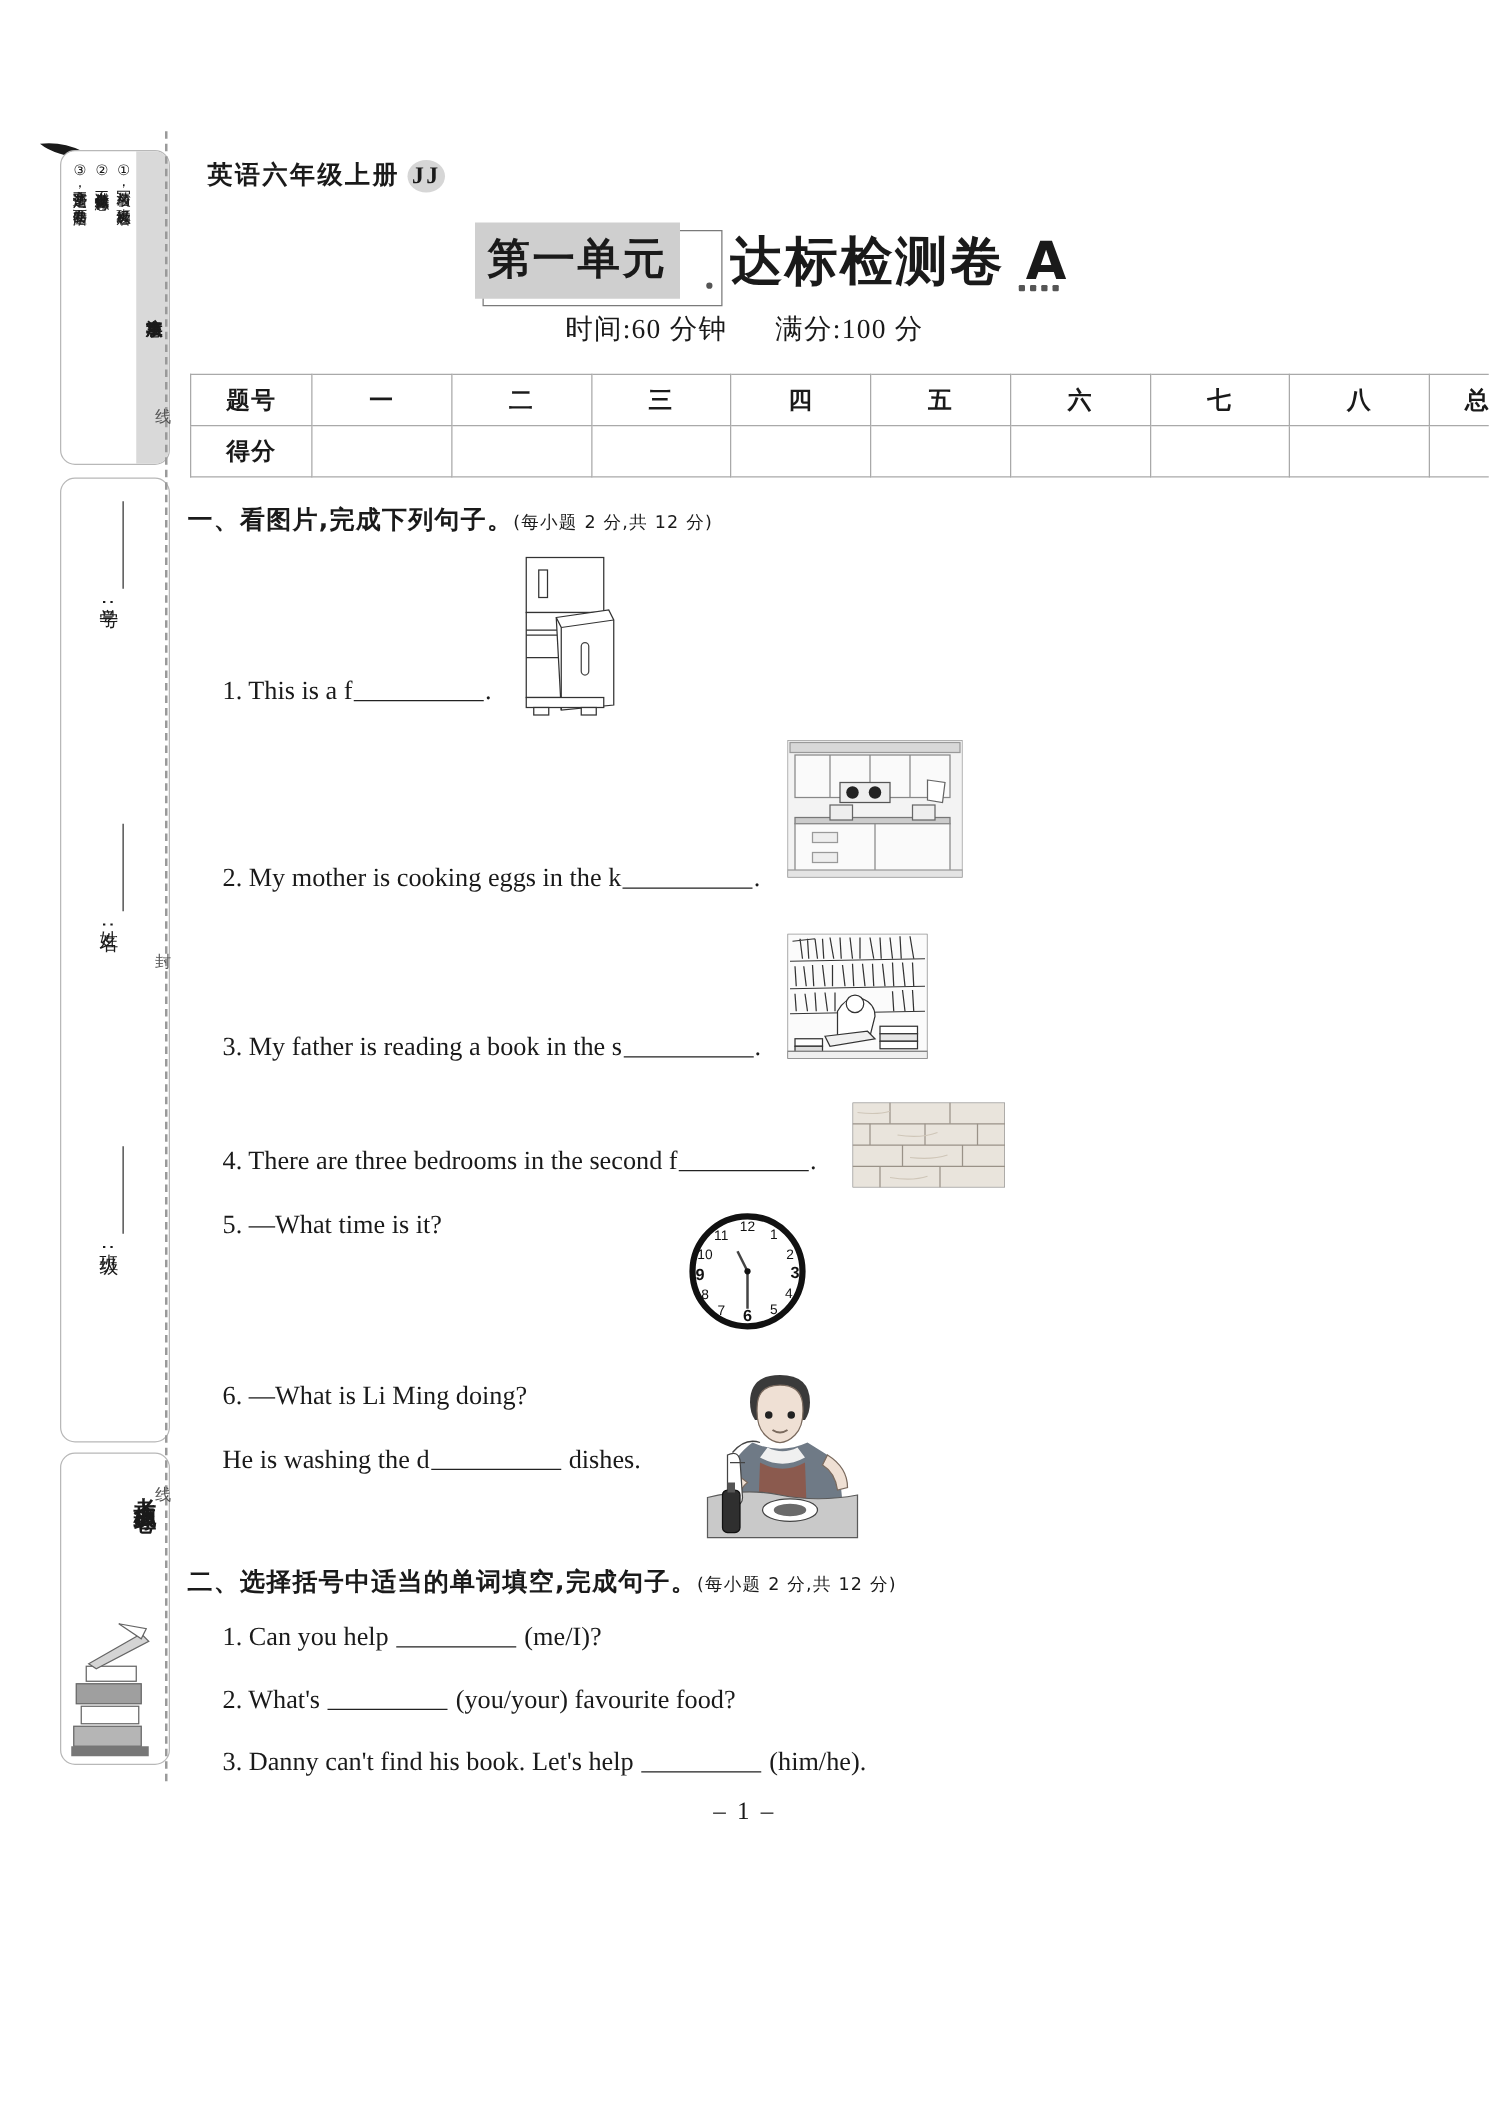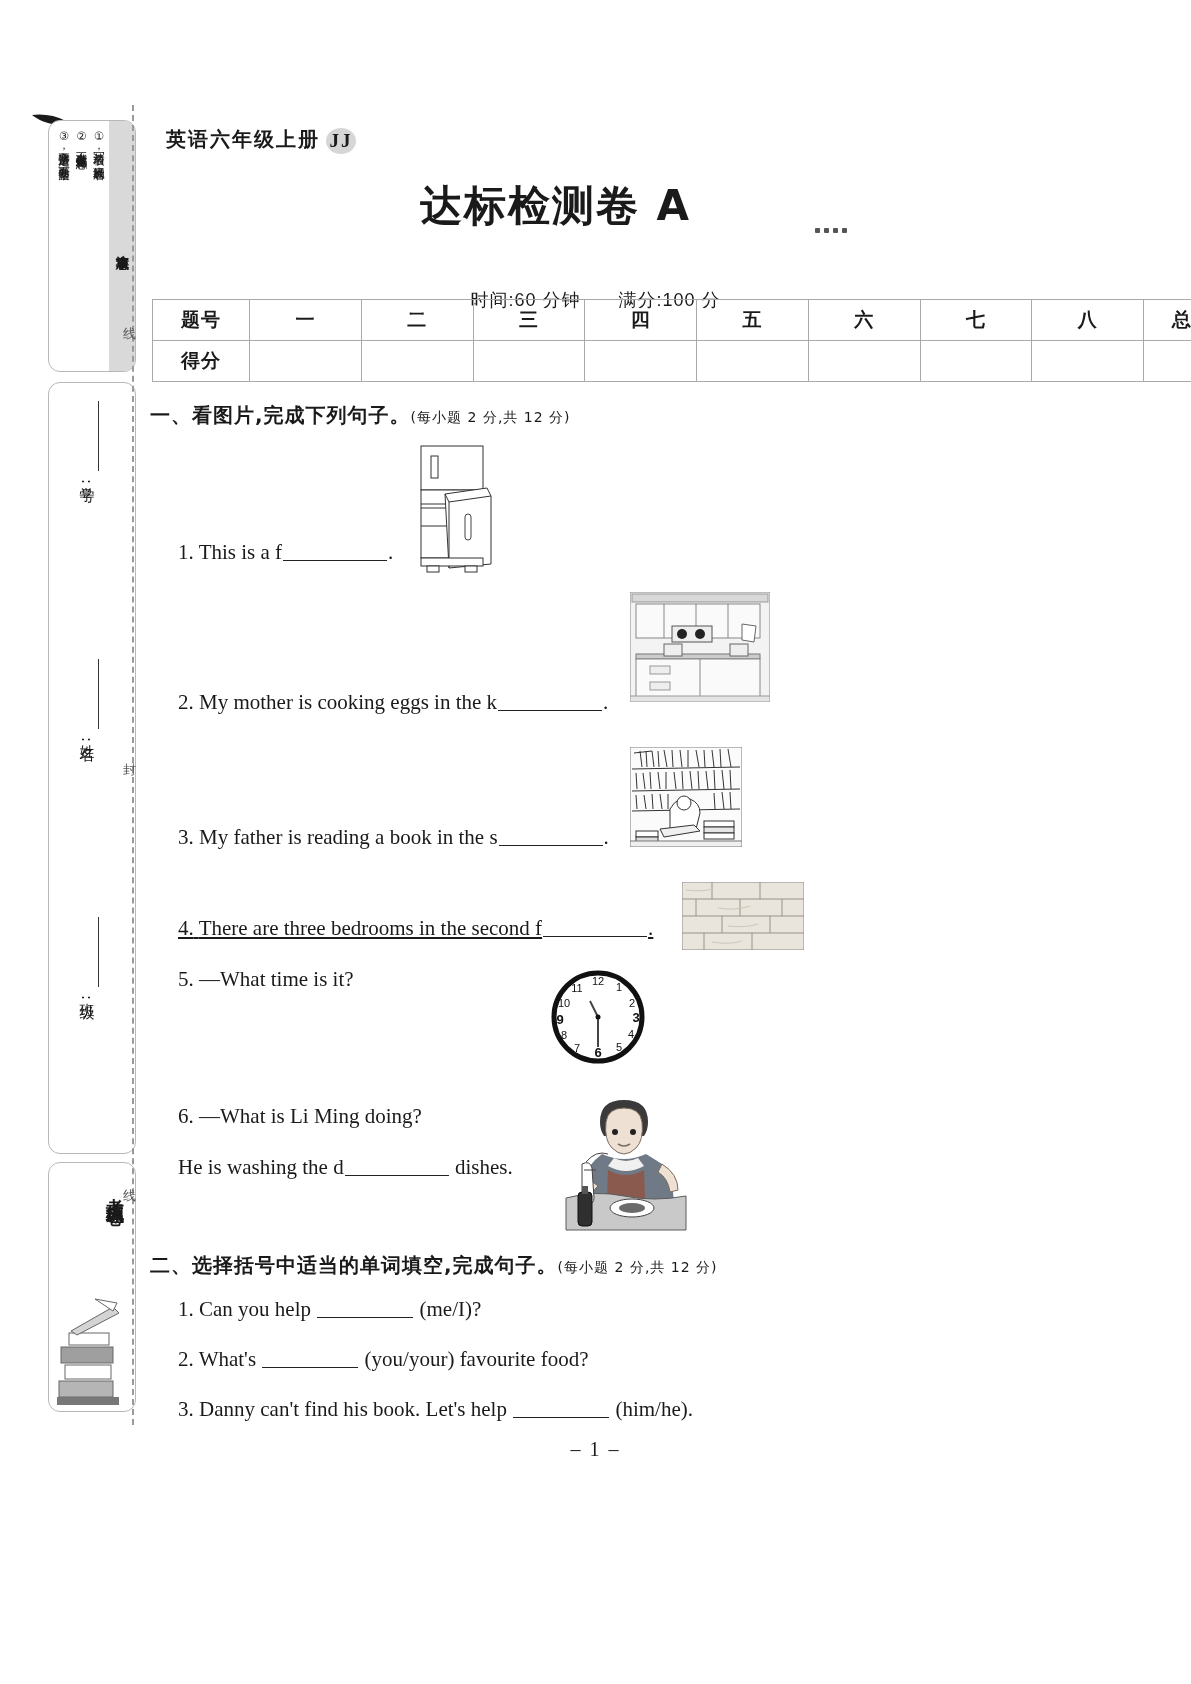--- a/index.html
+++ b/index.html
@@ -64,22 +64,22 @@
   .title-unit-frame{position:absolute;left:6px;top:6px;right:-34px;bottom:-6px;
     border:1px solid #7a7a7a;z-index:-1;}
   .title-dot{position:absolute;right:-26px;bottom:8px;width:5px;height:5px;
     border-radius:50%;background:#555;}
   .title-main{font-size:42px;font-weight:bold;letter-spacing:2px;
     margin-left:40px;font-family:"DejaVu Sans","Liberation Sans",sans-serif;}
   .title-dots{position:absolute;left:815px;top:228px;display:flex;gap:4px;}
   .title-dots i{width:5px;height:5px;background:#555;border-radius:1px;display:block;}
 
   .meta{position:absolute;left:0;right:0;top:248px;text-align:center;
-    font-size:18px;letter-spacing:1px;
-    font-family:Liberation Sans, sans-serif;margin-top:40px;}
+    font-size:22px;letter-spacing:1px;
+    font-family:Liberation Serif, serif;}
   .meta span{margin:0 16px;}
 
   
   .score-table{position:absolute;left:152px;top:299px;width:1089px;
     border-collapse:collapse;}
   .score-table td{border:1px solid #a9a9a9;height:38px;text-align:center;
     font-size:19px;font-weight:bold;letter-spacing:1px;
     font-family:"DejaVu Sans","Liberation Sans",sans-serif;}
   .score-table td.lbl{width:94px;}
   .score-table td.total{width:94px;}
@@ -156,20 +156,25 @@
     <div class="dash-word" style="top:316px">线</div>
     <div class="dash-word" style="top:752px">封</div>
     <div class="dash-word" style="top:1178px">线</div>
   </div>
 
   <div class="subject">
     <span>英语六年级上册</span><span class="jj-badge">JJ</span>
   </div>
 
   <div class="title-row">
+    <div class="title-unit-wrap">
+      <div class="title-unit-frame"></div>
+      <div class="title-unit">第一单元</div>
+      <div class="title-dot"></div>
+    </div>
     <div class="title-main">达标检测卷 A</div>
   </div>
   <div class="title-dots">
     <i></i>
       <i></i>
       <i></i>
       <i></i>
   </div>
 
   <div class="meta">
@@ -299,21 +304,21 @@
         <line x1="40" y1="34" x2="40" y2="51"></line>
         <line x1="88" y1="34" x2="88" y2="51"></line>
         <line x1="22" y1="51" x2="22" y2="68"></line>
         <line x1="70" y1="51" x2="70" y2="68"></line>
       </g>
       <g stroke="#cfc6b8" fill="none">
         <path d="M4 8 q16 2 26 -1 M36 26 q18 3 32 -2 M46 44 q18 2 30 -2 M30 60 q18 3 30 -1"></path>
       </g>
     </svg>
 
-    <div class="q" style="position:absolute;top:524px;left:28px;text-decoration:underline;">
+    <div class="q" style="position:absolute;top:524px;left:28px;">
       <span>4.</span>
       <span>There are three bedrooms in the second f</span><span class="blank"></span><span>.</span>
     </div>
 
     <svg class="clock" viewBox="0 0 100 100">
       <circle cx="50" cy="50" r="44" fill="#fff" stroke="#111" stroke-width="5"></circle>
       <g font-family="Liberation Sans, sans-serif" font-size="11" fill="#111" text-anchor="middle">
         <text x="50" y="18">12</text>
         <text x="71" y="24">1</text>
         <text x="84" y="40">2</text>

